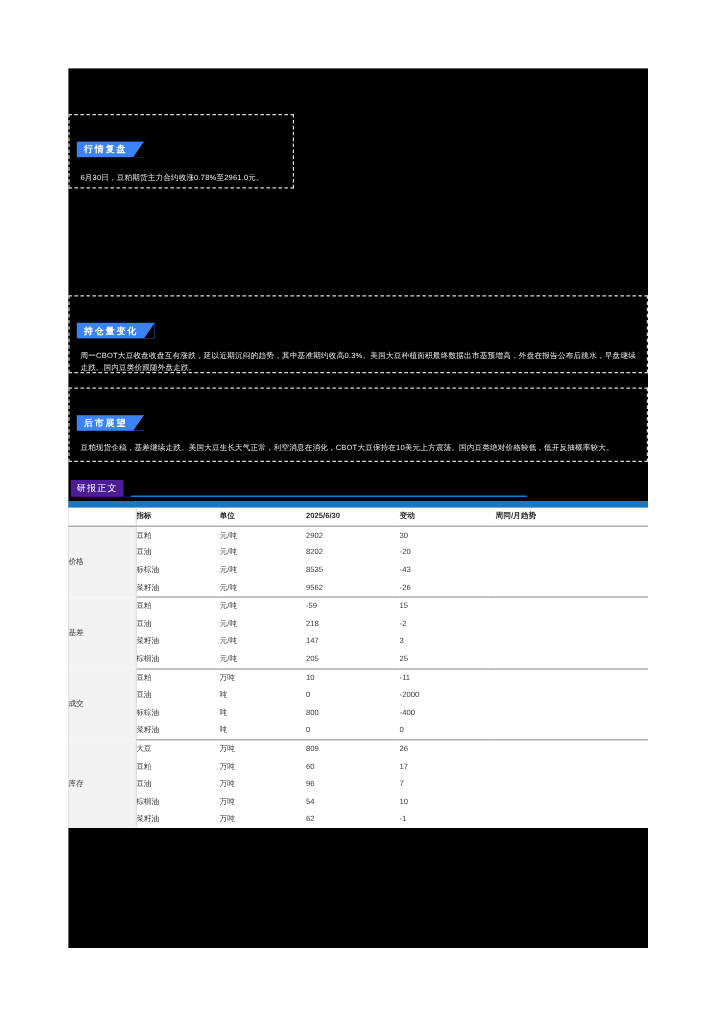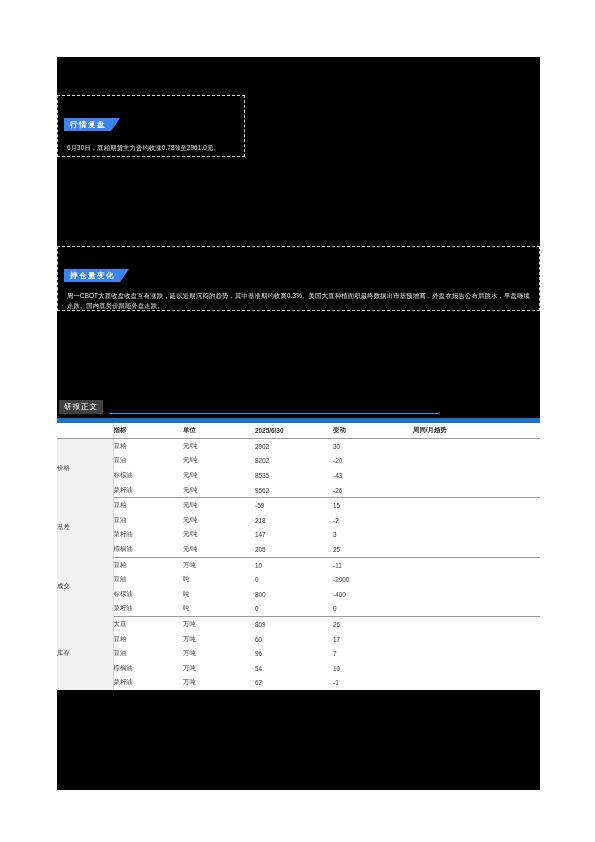--- a/index.html
+++ b/index.html
@@ -73,21 +73,21 @@
     position: absolute;
     left: 0px;
     top: 343px;
     width: 483px;
     height: 18px;
   }
   #report-tab {
     position: absolute;
     left: 2px;
     top: 0px;
-    background: #404040;
+    background: #4c1d95;
     color: #ffffff;
     font-size: 7.5px;
     line-height: 12px;
     padding: 1px 5px;
     letter-spacing: 1px;
   }
   #report-tab-rule {
     position: absolute;
     left: 52px;
     top: 13px;
@@ -156,20 +156,24 @@
     <div class="badge">行情复盘</div>
     <div class="block-body">6月30日，豆粕期货主力合约收涨0.78%至2961.0元。</div>
   </div>
 
 
   <div class="block block-wide" id="block-2" style="top:189px;height:65px;">
     <div class="badge">持仓量变化</div>
     <div class="block-body">周一CBOT大豆收盘收盘互有涨跌，延以近期沉闷的趋势，其中基准期约收高0.3%。美国大豆种植面积最终数据出市基预增高，外盘在报告公布后跳水，早盘继续走跌。国内豆类价跟随外盘走跌。</div>
   </div>
 
+  <div class="block block-wide" id="block-3" style="top:266px;height:62px;">
+    <div class="badge">后市展望</div>
+    <div class="block-body">豆粕现货企稳，基差继续走跌。美国大豆生长天气正常，利空消息在消化，CBOT大豆保持在10美元上方震荡。国内豆类绝对价格较低，低开反抽概率较大。</div>
+  </div>
 
   <div id="report-tab-bar">
     <div id="report-tab">研报正文</div>
     <div id="report-tab-rule"></div>
   </div>
 
   <div id="data-table-wrap">
     <table class="data-table">
       <colgroup>
         <col style="width:56px">

